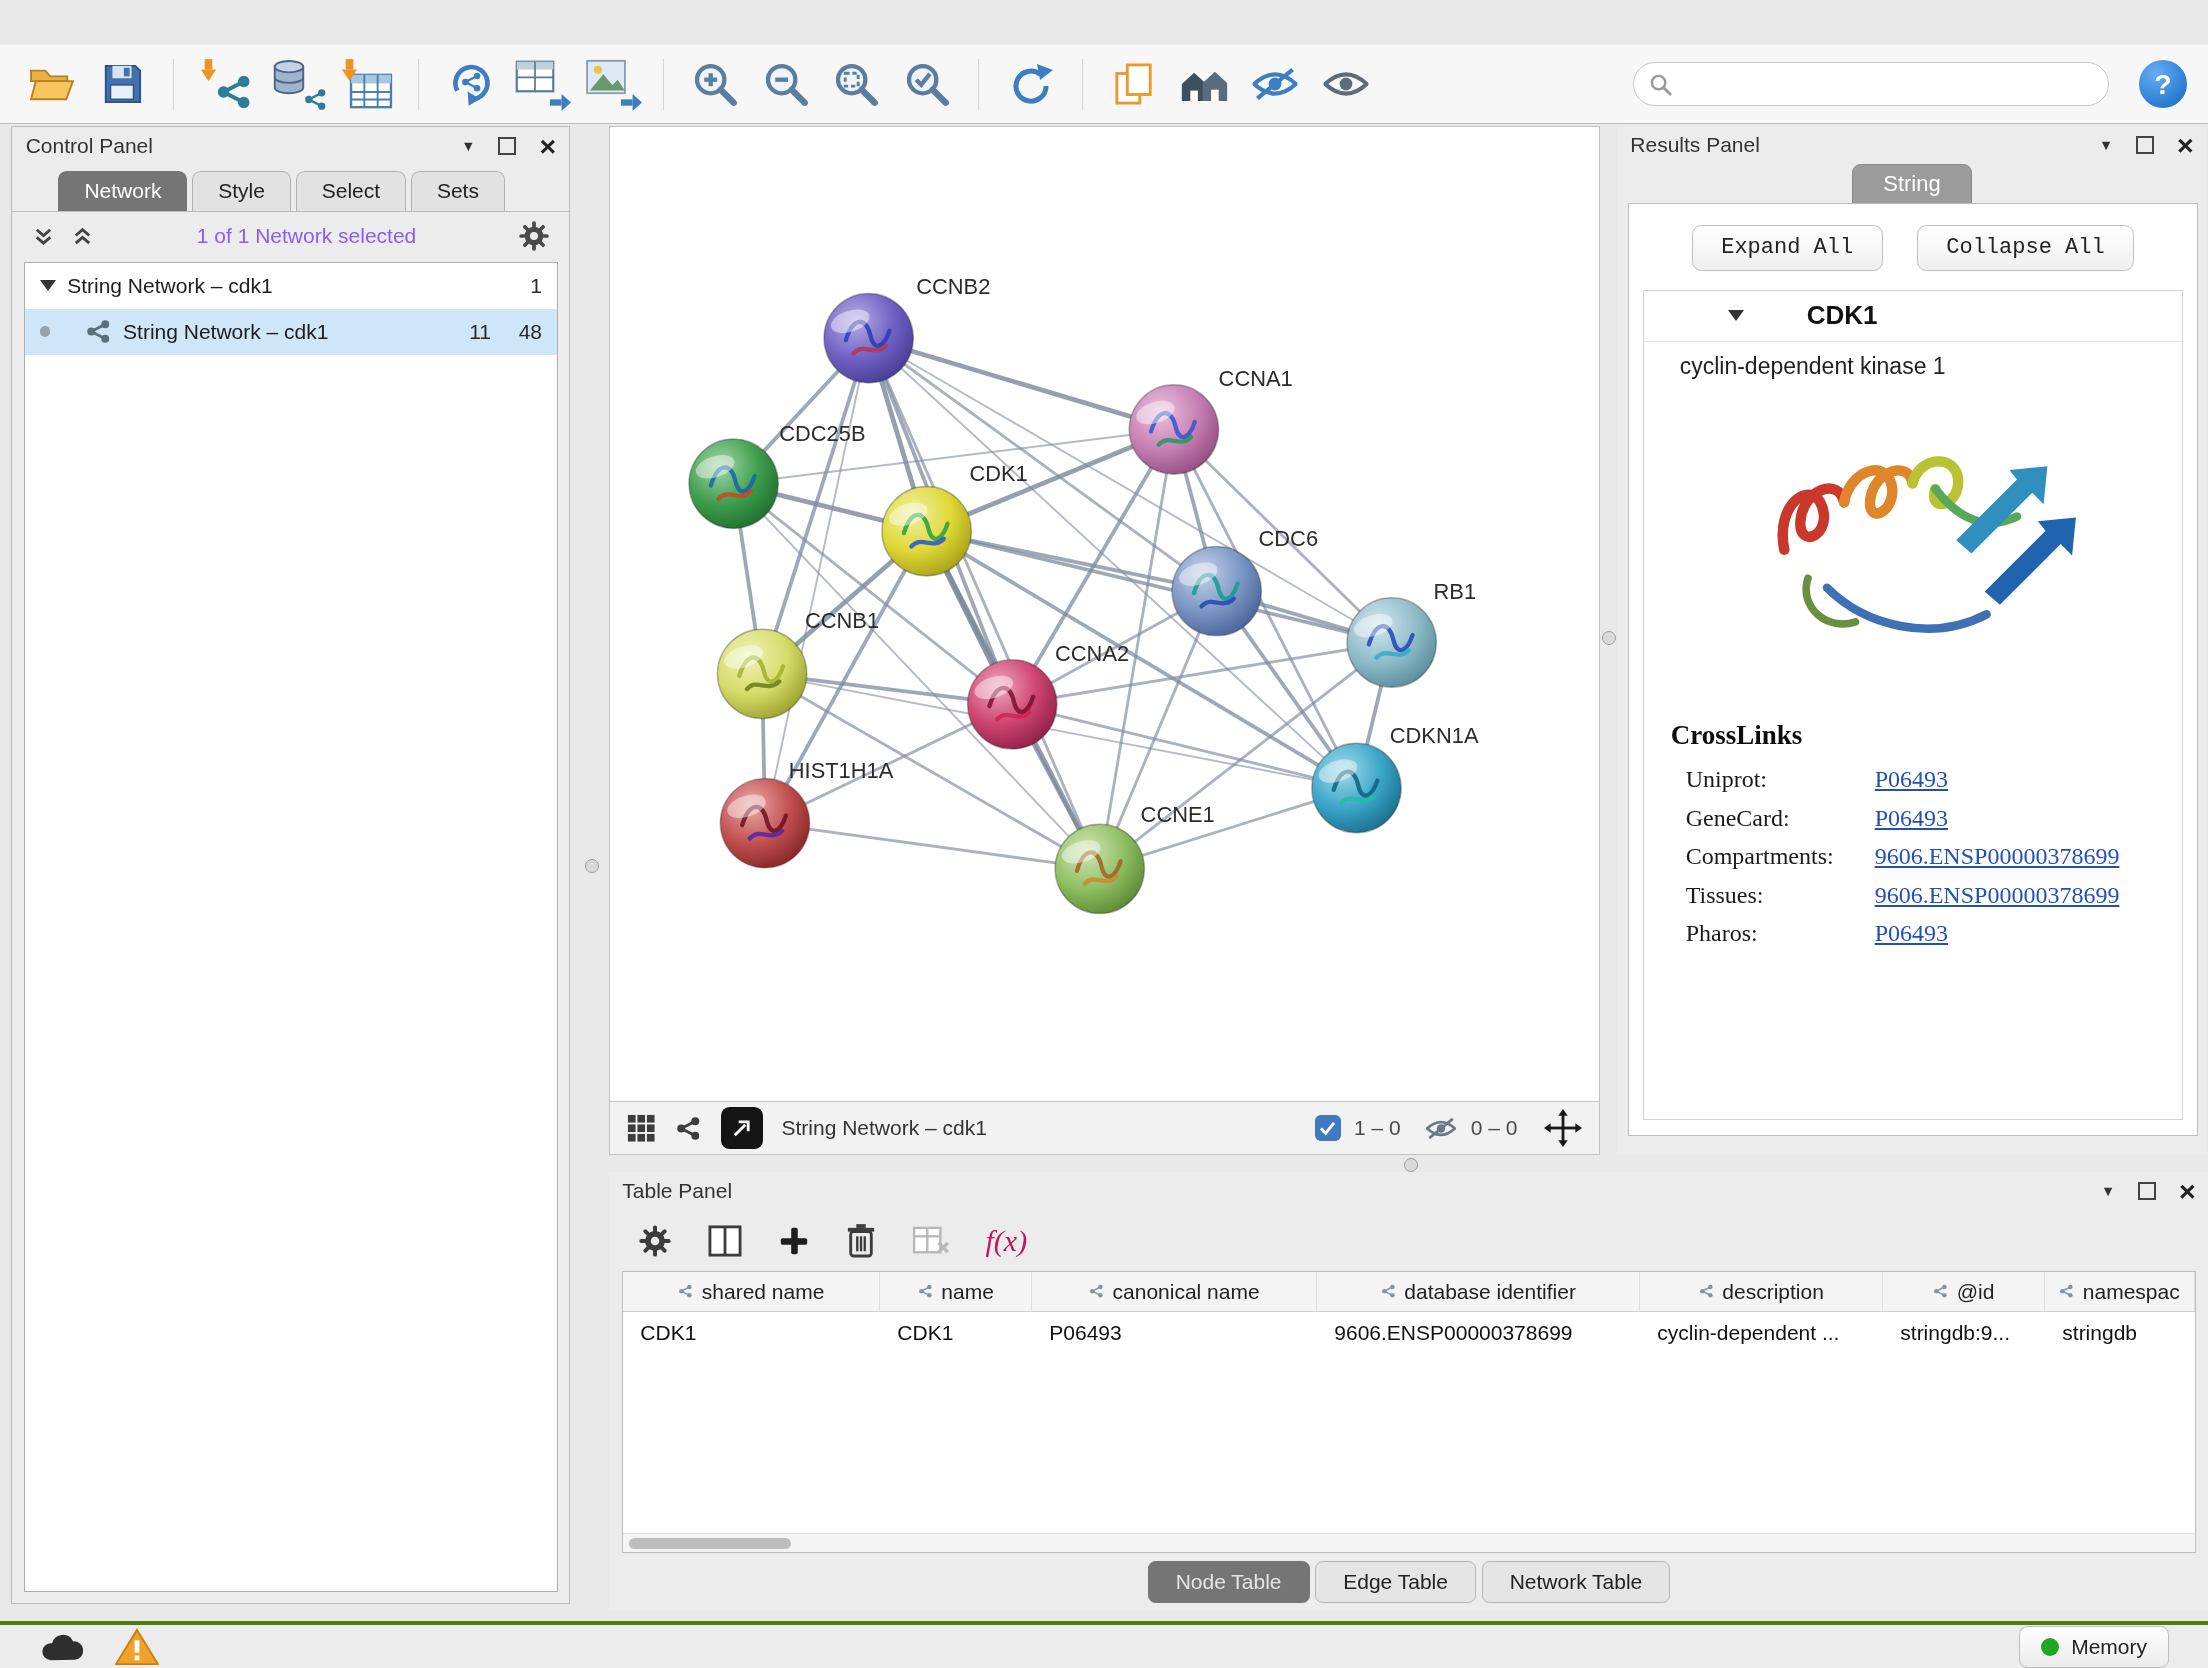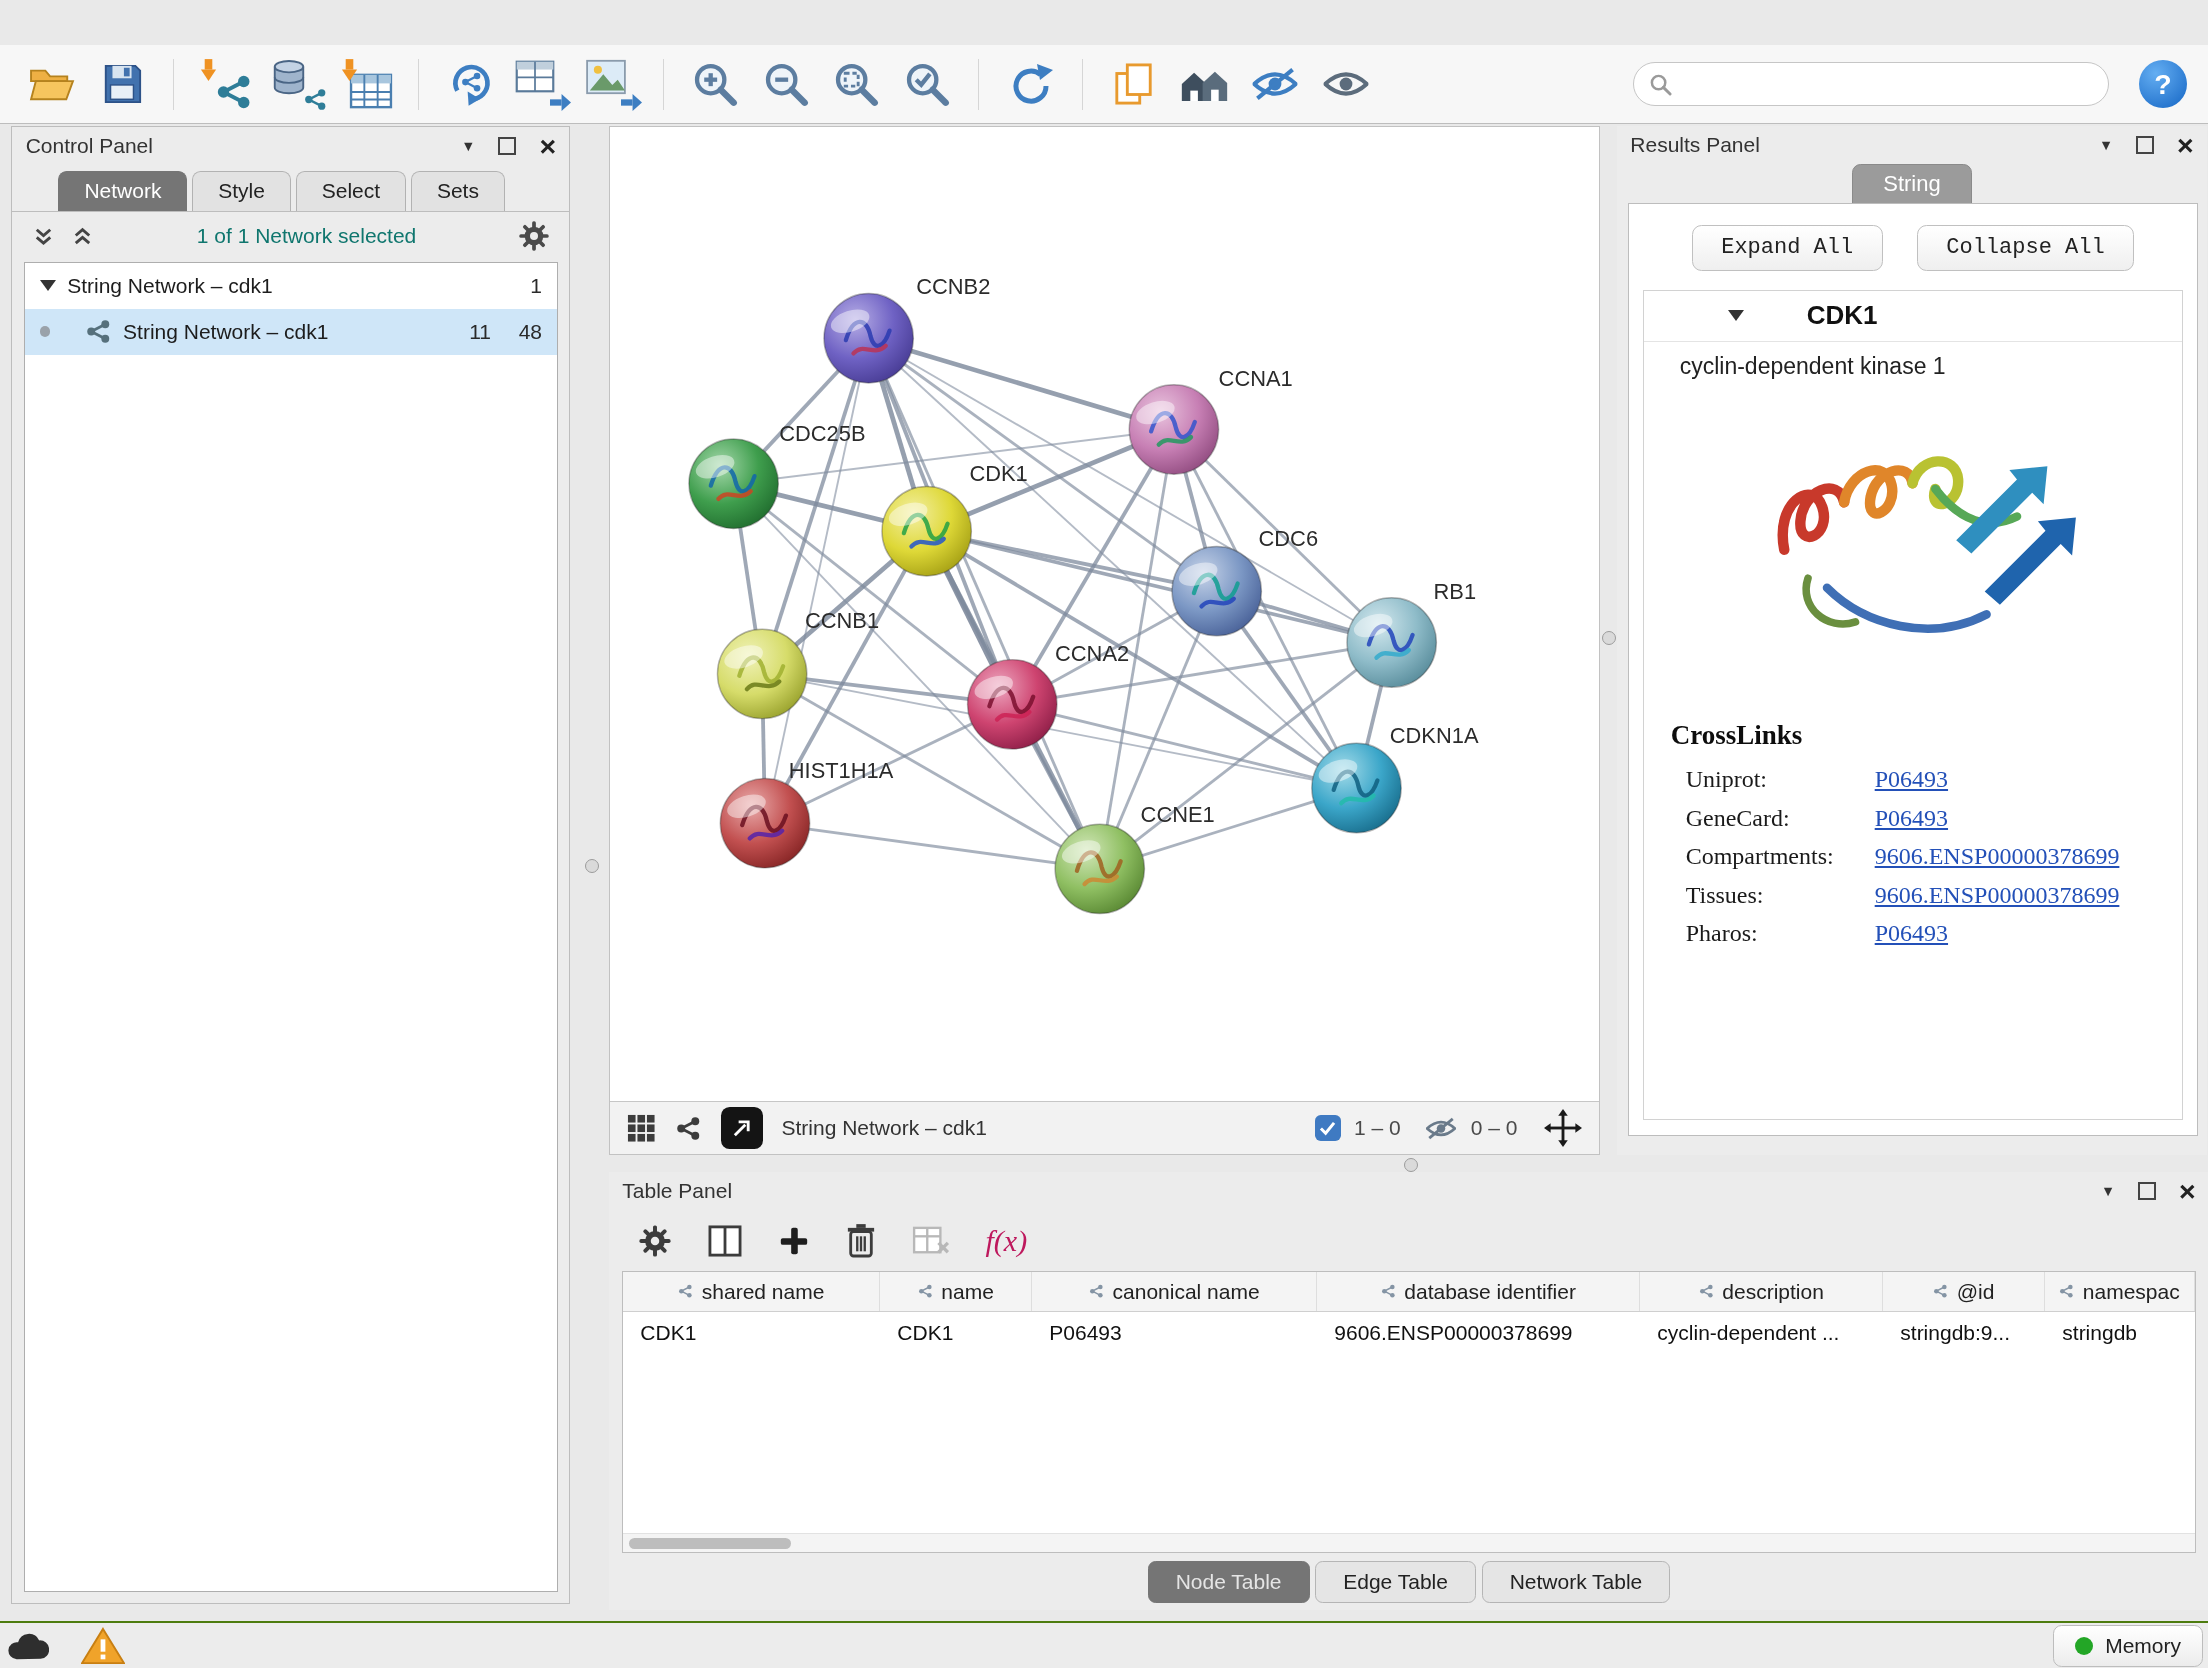--- a/index.html
+++ b/index.html
@@ -49,21 +49,21 @@
 
   
   .control-panel { position:absolute; left:11.4px; top:126px; width:559px; height:1478px;
     background:#ececec; border:1px solid #bdbdbd; display:flex; flex-direction:column; }
   .cp-tabs { display:flex; padding:5.7px 0 0 46px; gap:4.8px; border-bottom:1px solid #bdbdbd; }
   .cp-tab { height:40px; padding:0 25px; display:flex; align-items:center; font-size:21px;
     border:1px solid #b2b2b2; border-bottom:none; border-radius:8.6px 8.6px 0 0;
     background:#e2e2e2; color:#222; cursor:pointer; }
   .cp-tab.active { background:#757575; color:#fff; border-color:#757575; }
   .cp-selrow { height:48px; display:flex; align-items:center; padding:0 19px; gap:13.3px;
-    font-size:21px; color:#0f766e; }
+    font-size:21px; color:#8b5cf6; }
   .cp-selrow .txt { flex:1; text-align:center; }
   .cp-tree { flex:1; margin:1.9px 11.4px 11.4px; background:#fff; border:1px solid #aeaeae; overflow:hidden; }
   .tree-row { height:46px; display:flex; align-items:center; font-size:21px; color:#1d1d1d;
     padding:0 15px; gap:11.4px; cursor:pointer; }
   .tree-row.selected { background:#cfe6f8; }
   .tri-down { width:0; height:0; border-left:8.6px solid transparent; border-right:8.6px solid transparent;
     border-top:11.4px solid #333; flex:none; }
   .bullet { width:10.5px; height:10.5px; border-radius:50%; background:#9aa2aa; flex:none; }
   .tree-nums { margin-left:auto; display:flex; }
   .tree-nums span { width:51px; text-align:right; color:#2a2a2a; }
@@ -129,21 +129,21 @@
   .tfill { flex:1; }
   .hscroll { height:19px; background:#f4f4f4; border-top:1px solid #e2e2e2; position:relative; flex:none; }
   .hthumb { position:absolute; left:5.7px; top:3.8px; width:162px; height:11.4px; border-radius:5.7px; background:#bdbdbd; }
   .tp-tabs { height:57px; display:flex; align-items:center; justify-content:center; gap:5.7px; flex:none; }
   .tp-tab { height:42px; padding:0 27px; display:flex; align-items:center; font-size:21px;
     background:#e5e5e5; border:1px solid #b5b5b5; border-radius:7.6px; color:#222; cursor:pointer; }
   .tp-tab.active { background:#757575; color:#e5e5e5; border-color:#757575; }
 
   
   .statusbar { position:absolute; left:0; right:0; top:1621px; height:48px; background:#ececec;
-    border-top:2px solid #4d7c0f; display:flex; align-items:center; padding:0 5px; gap:32px; }
+    border-top:4px solid #4d7c0f; display:flex; align-items:center; padding:0 39px; gap:32px; }
   .sb-btn { background:transparent; border:none; display:flex; align-items:center; cursor:pointer; }
   .mem-btn { margin-left:auto; height:42px; padding:0 21px; display:flex; align-items:center; gap:12.4px;
     background:linear-gradient(#ffffff,#ececec); border:1px solid #bdbdbd; border-radius:8.6px;
     font-size:21px; color:#222; cursor:pointer; font-family:inherit; }
   .dot-green { width:18px; height:18px; border-radius:50%; background:#23a626; }
 </style>
 </head>
 <body>
 
 <svg style="position:absolute;width:0;height:0" aria-hidden="true">

